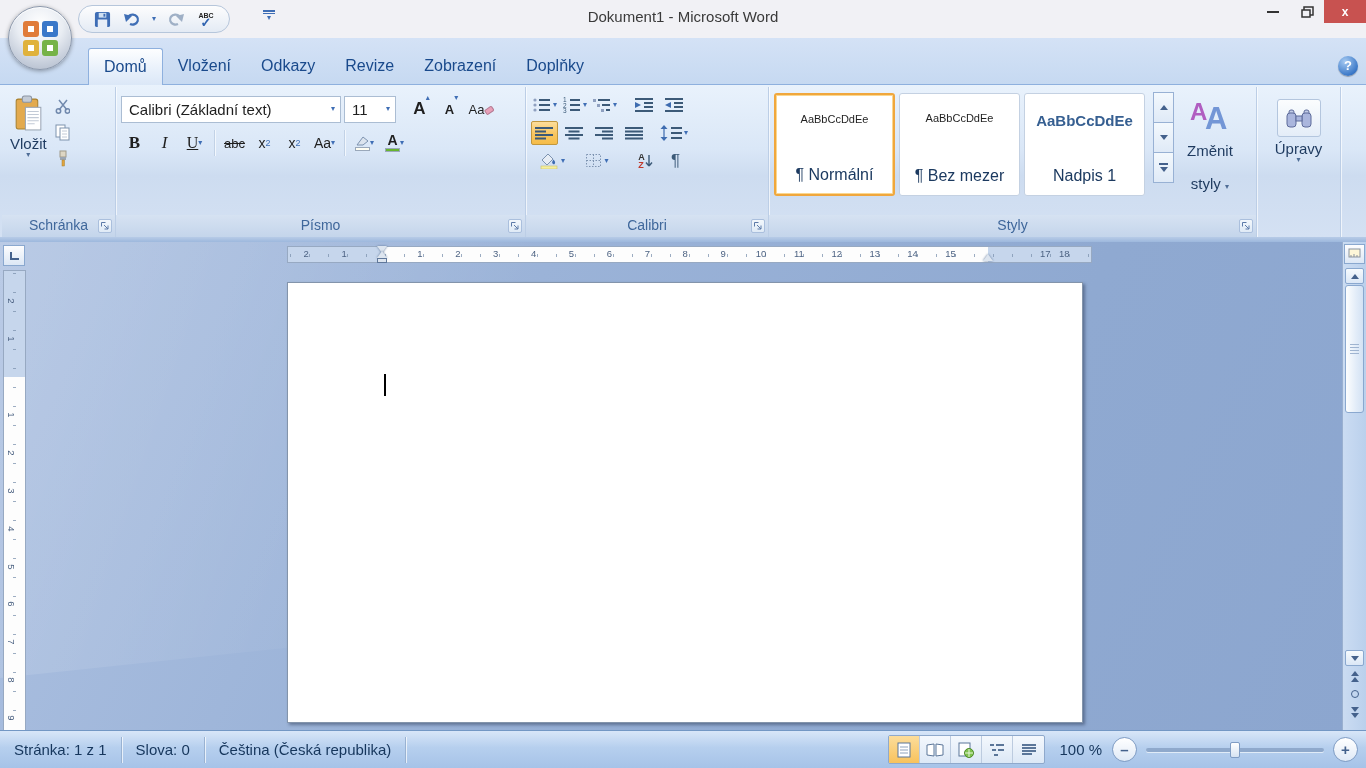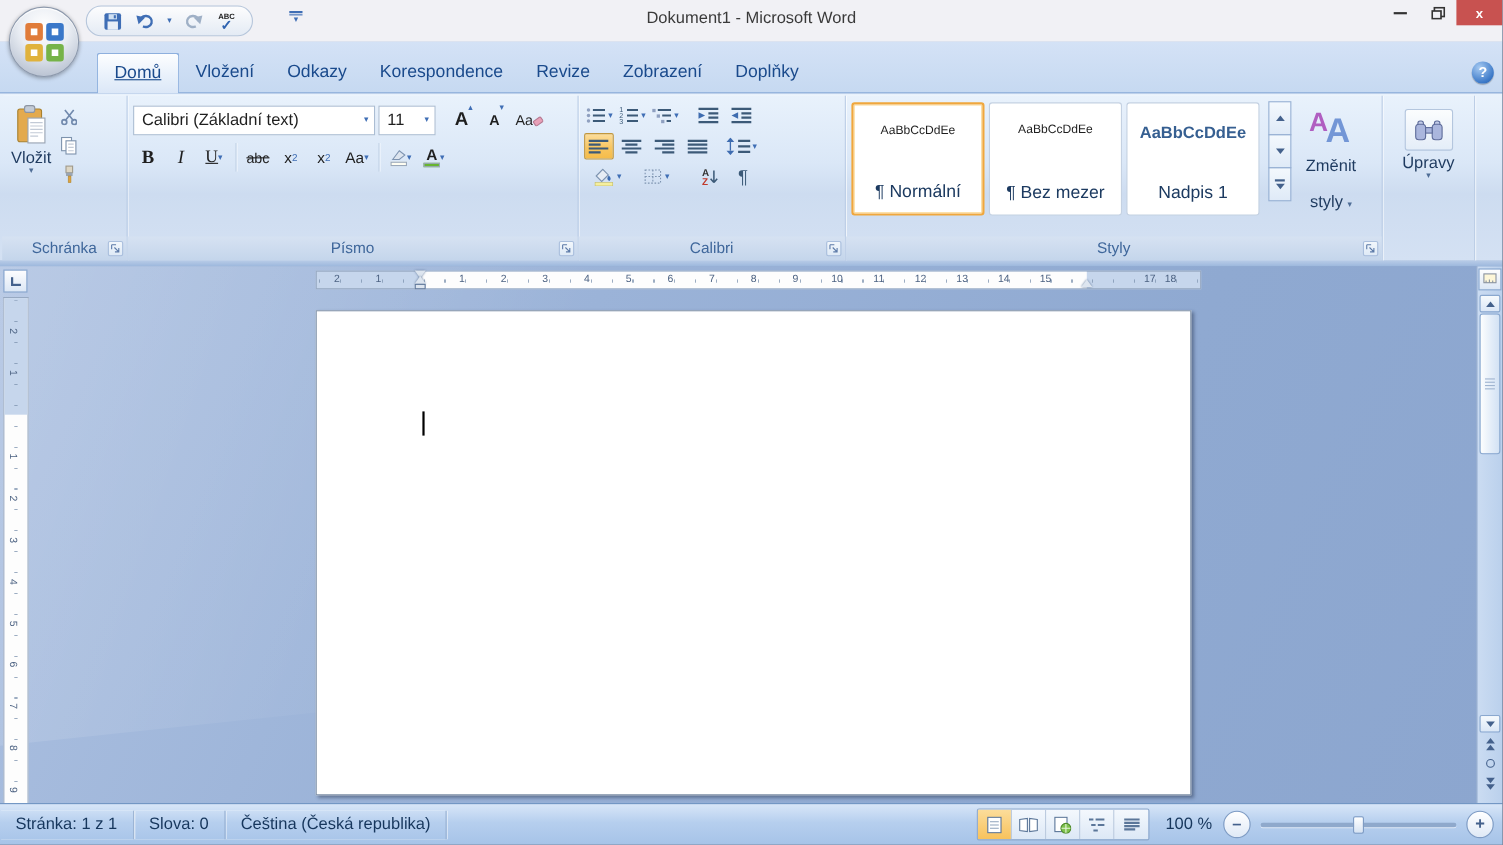--- a/index.html
+++ b/index.html
@@ -35,21 +35,21 @@
   .o-sq { border-radius:3px; background:#fff; }
   .o-1 { border:5px solid #e07c3a; }
   .o-2 { border:5px solid #3a78c9; }
   .o-3 { border:5px solid #e0b23c; }
   .o-4 { border:5px solid #76b348; }
 
   
   .tabrow { position:absolute; top:38px; left:0; right:0; height:47px; background:linear-gradient(#d4e2f6,#c6d9f1); border-bottom:1px solid #8eb0de; }
   .tabs { position:absolute; left:88px; bottom:-1px; display:flex; height:37px; }
   .tab { padding:0 15px; line-height:36px; font-size:16px; color:#1a4a8c; white-space:nowrap; }
-  .tab.active { background:linear-gradient(#fdfeff,#e9f1fb 55%,#dbe7f7); border:1px solid #8eb0de; border-bottom:none; border-radius:3px 3px 0 0;text-decoration:underline; }
+  .tab.active { background:linear-gradient(#fdfeff,#e9f1fb 55%,#dbe7f7); border:1px solid #8eb0de; border-bottom:none; border-radius:3px 3px 0 0; }
   .helpbtn { position:absolute; right:8px; bottom:8px; width:20px; height:20px; border-radius:50%; background:radial-gradient(circle at 35% 28%, #a6caf2, #3c79c8 70%, #2a5ea6); color:#fff; font-weight:bold; text-align:center; line-height:20px; font-size:13px; box-shadow:0 1px 1px rgba(0,0,0,.3); }
 
   
   .ribbon { position:absolute; top:85px; left:0; right:0; height:152px; display:flex; padding:2px 2px 0;
     background:linear-gradient(#e9f2fc,#dae7f7 42%,#cddcf0 60%,#d4e1f3); }
   .ribbonedge { position:absolute; top:237px; left:0; right:0; height:5px; background:linear-gradient(#b7cbe7,#9db8dd); }
   .group { position:relative; display:flex; flex-direction:column; border-right:1px solid #bccee6; box-shadow:1px 0 0 rgba(255,255,255,.65); }
   .g-content { flex:1; display:flex; padding:4px 5px 0; }
   .g-label { height:22px; line-height:21px; text-align:center; font-size:14px; color:#3f679b; background:linear-gradient(#d6e2f2,#c4d5eb); position:relative; }
   .g-label.nolabel { background:transparent; }
@@ -213,21 +213,20 @@
         <div class="o-sq o-3"></div>
         <div class="o-sq o-4"></div>
     </div>
   </div>
 
   <div class="tabrow">
     <div class="tabs">
         <div class="tab active">Domů</div>
         <div class="tab">Vložení</div>
         <div class="tab">Odkazy</div>
-        <div class="tab">Korespondence</div>
         <div class="tab">Revize</div>
         <div class="tab">Zobrazení</div>
         <div class="tab">Doplňky</div>
       </div>
     <div class="helpbtn">?</div>
   </div>
 
   <div class="ribbon">
 
     <div class="group" style="width:114px">

